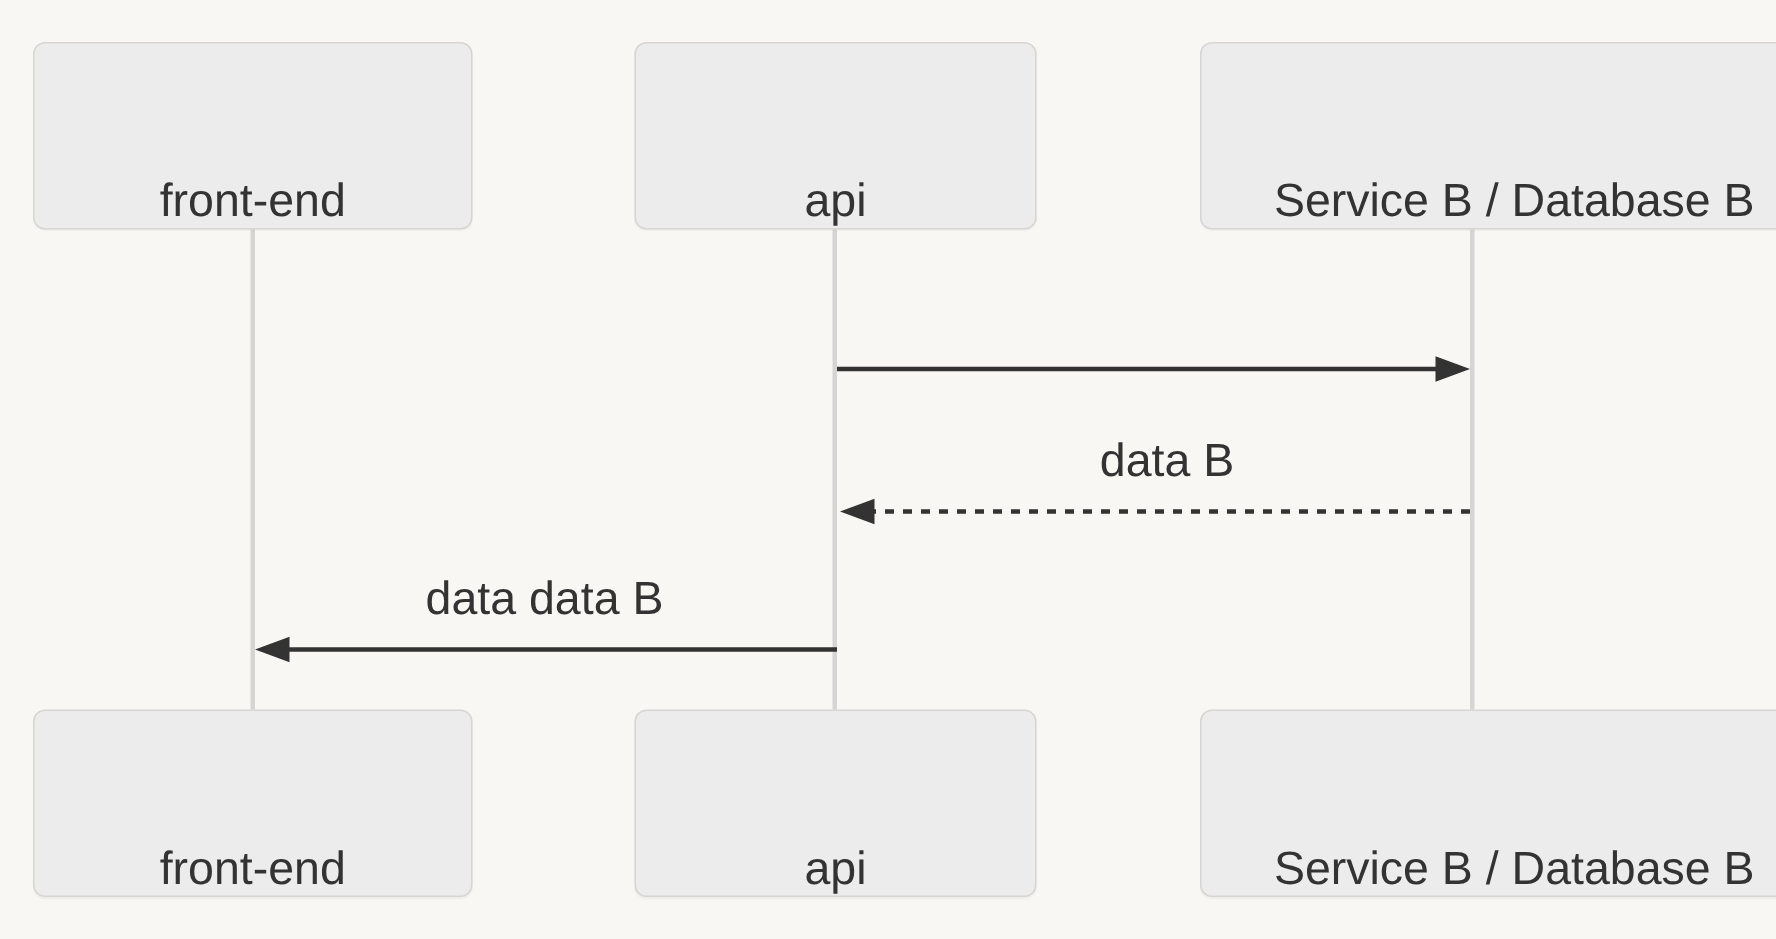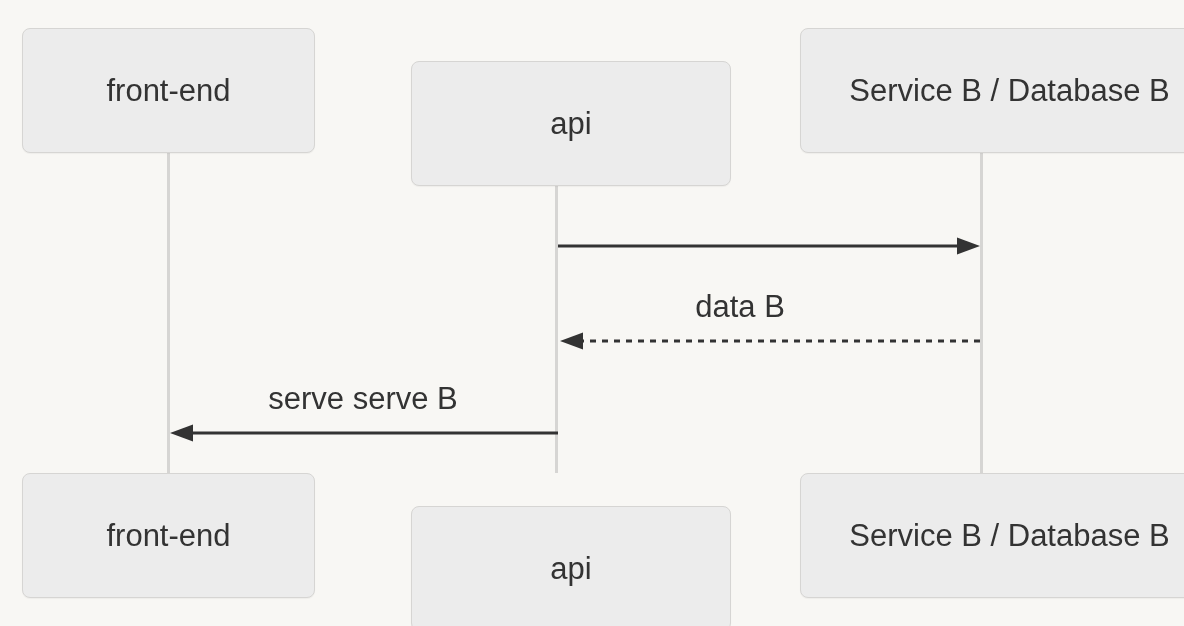--- a/index.html
+++ b/index.html
@@ -22,28 +22,28 @@
     width:1184px;height:626px;
     background:var(--bg);
   }
   .actor-box{
     position:absolute;
     height:125px;
     background:var(--box-fill);
     border:1px solid var(--box-border);
     border-radius:8px;
     display:flex;
-    align-items:center;
+    align-items:flex-end;
     justify-content:center;
     font-size:31px;
     color:var(--ink);
     box-shadow:0 1px 1px rgba(0,0,0,0.04);
   }
   .a0{left:22px;width:293px;}
-  .a1{left:411px;width:320px;margin-top:33px;}
+  .a1{left:423px;width:268px;}
   .a2{left:800px;width:419px;}
   .top-row{top:28px;}
   .bottom-row{top:473px;}
   .lifeline{
     position:absolute;
     top:153px;
     height:320px;
     width:3px;
     background:var(--lifeline);
   }
@@ -69,21 +69,21 @@
   }
   .msg-label{
     position:absolute;
     transform:translateX(-50%);
     font-size:31px;
     line-height:1;
     color:var(--ink);
     white-space:nowrap;
   }
   .ml0{left:769px;top:196px;}
-  .ml1{left:740px;top:291px;}
+  .ml1{left:778px;top:291px;}
   .ml2{left:363px;top:383px;}
 </style>
 </head>
 <body>
 
 <div class="diagram">
 
   <div class="lifeline l0"></div>
   <div class="lifeline l1"></div>
   <div class="lifeline l2"></div>
@@ -94,21 +94,21 @@
     <polygon class="arrowhead" points="957,237.5 980,246 957,254.5"></polygon>
 
     <line class="msg-line dashed" x1="980" y1="341" x2="581" y2="341"></line>
     <polygon class="arrowhead" points="583,332.5 560,341 583,349.5"></polygon>
 
     <line class="msg-line solid" x1="558" y1="433" x2="191" y2="433"></line>
     <polygon class="arrowhead" points="193,424.5 170,433 193,441.5"></polygon>
   </svg>
 
   <div class="msg-label ml1">data B</div>
-  <div class="msg-label ml2">serve serve B</div>
+  <div class="msg-label ml2">data data B</div>
 
   <div class="actor-box top-row a0">
     <span>front-end</span>
   </div>
   <div class="actor-box top-row a1">
     <span>api</span>
   </div>
   <div class="actor-box top-row a2">
     <span>Service B / Database B</span>
   </div>

